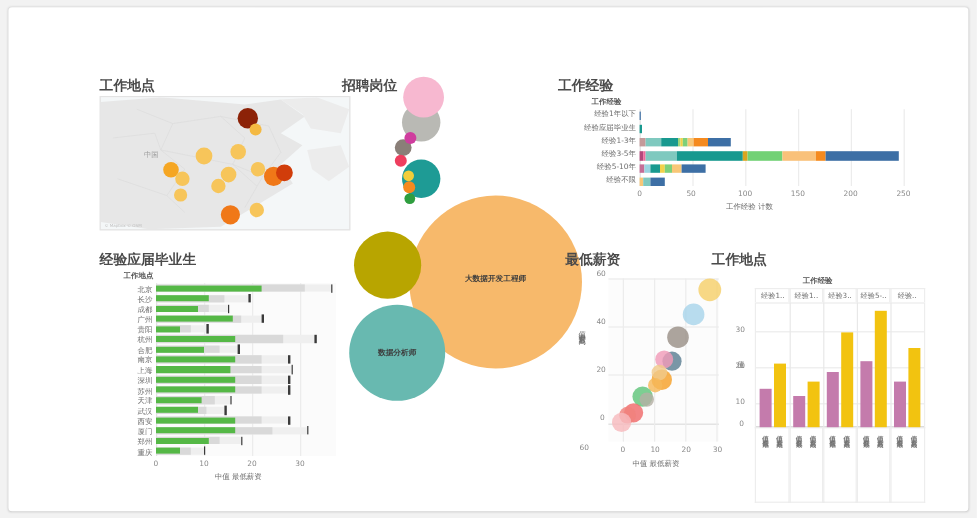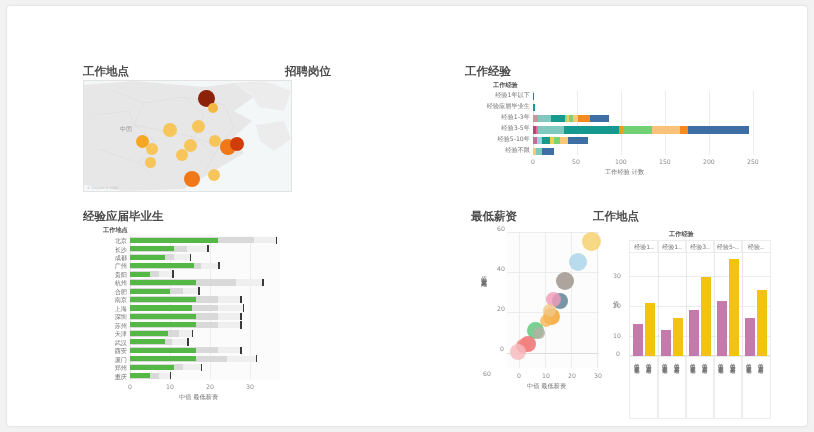--- a/index.html
+++ b/index.html
@@ -90,20 +90,38 @@
     <div class="mb" style="left:61px;top:76px;width:11px;height:11px;background:#f7c55a;"></div>
     <div class="mb" style="left:100px;top:58px;width:13px;height:13px;background:#f7c55a;"></div>
     <div class="mb" style="left:92px;top:68px;width:12px;height:12px;background:#f7c55a;"></div>
     <div class="mb" style="left:100px;top:90px;width:16px;height:16px;background:#f07818;"></div>
     <div class="mb" style="left:124px;top:88px;width:12px;height:12px;background:#f7c55a;"></div>
 
     <div class="mapattr">© Mapbox © OSM</div>
   </div>
 
   <div class="ph" style="left:278px;top:58px;">招聘岗位</div>
+  <div class="panel" style="left:276px;top:72px;width:190px;height:250px;">
+    <div class="bub" style="left:58px;top:85px;width:144px;height:144px;background:#f7b96b;"></div>
+    <div class="bublab" style="left:88px;top:150px;width:84px;">大数据开发工程师</div>
+
+    <div class="bub" style="left:8px;top:176px;width:80px;height:80px;background:#68b9b0;"></div>
+    <div class="bublab" style="left:16px;top:212px;width:64px;">数据分析师</div>
+
+    <div class="bub" style="left:12px;top:115px;width:56px;height:56px;background:#b8a500;"></div>
+    <div class="bub" style="left:52px;top:55px;width:32px;height:32px;background:#1e9b95;"></div>
+    <div class="bub" style="left:52px;top:8px;width:32px;height:32px;background:#b9b9b4;"></div>
+    <div class="bub" style="left:53px;top:-14px;width:34px;height:34px;background:#f7b8d0;"></div>
+    <div class="bub" style="left:46px;top:38px;width:14px;height:14px;background:#8a7f78;"></div>
+    <div class="bub" style="left:46px;top:51px;width:10px;height:10px;background:#ee3e5e;"></div>
+    <div class="bub" style="left:54px;top:32px;width:10px;height:10px;background:#cf3d9e;"></div>
+    <div class="bub" style="left:53px;top:64px;width:9px;height:9px;background:#f2cd3a;"></div>
+    <div class="bub" style="left:53px;top:73px;width:10px;height:10px;background:#f58a1f;"></div>
+    <div class="bub" style="left:54px;top:83px;width:9px;height:9px;background:#2f9e3f;"></div>
+  </div>
 
   <div class="ph" style="left:458px;top:58px;">工作经验</div>
   <div class="panel" style="left:458px;top:72px;width:300px;height:100px;">
     <div class="axlab b" style="left:28px;top:3px;">工作经验</div>
     <div class="plotw" style="left:68px;top:13px;width:222px;height:64px;">
       <div class="grid" style="left:0px;top:0;height:64px;background:#e0e0e0;"></div>
       <div class="grid" style="left:44px;top:0;height:64px;"></div>
       <div class="grid" style="left:88px;top:0;height:64px;"></div>
       <div class="grid" style="left:132px;top:0;height:64px;"></div>
       <div class="grid" style="left:176px;top:0;height:64px;"></div>

